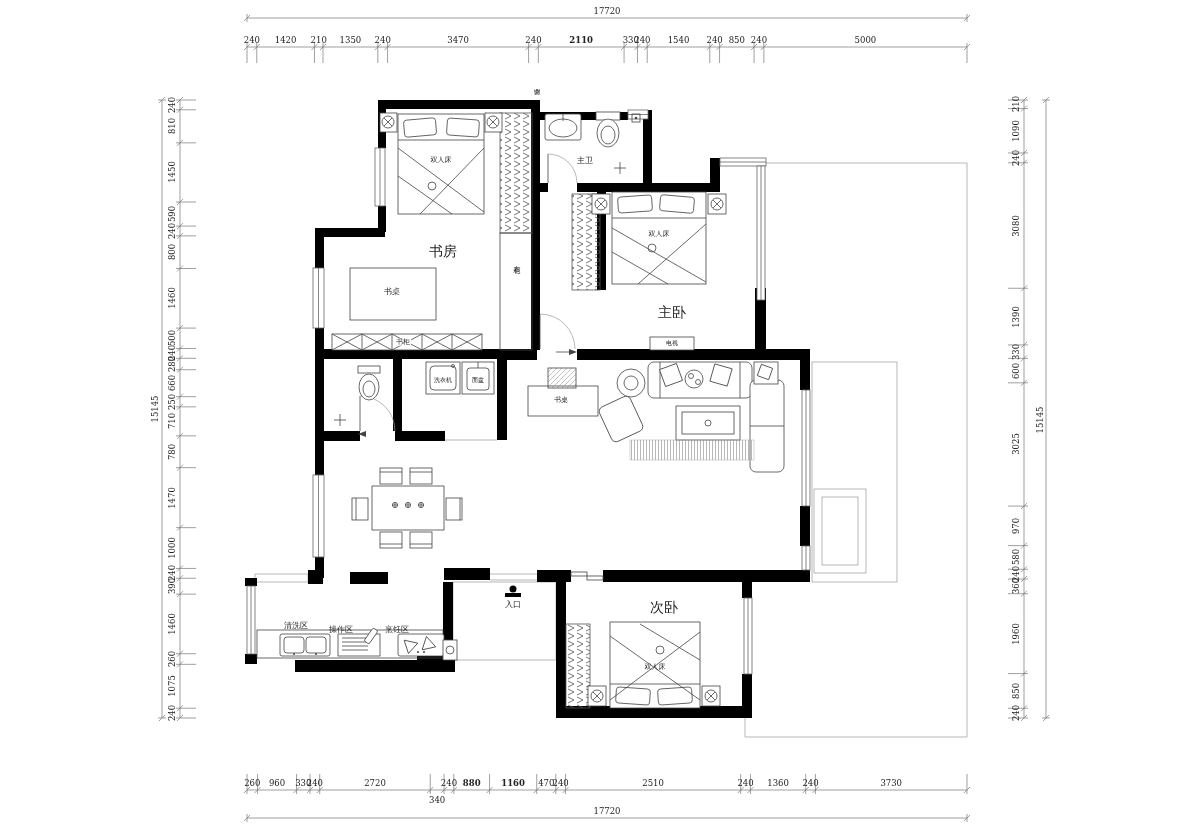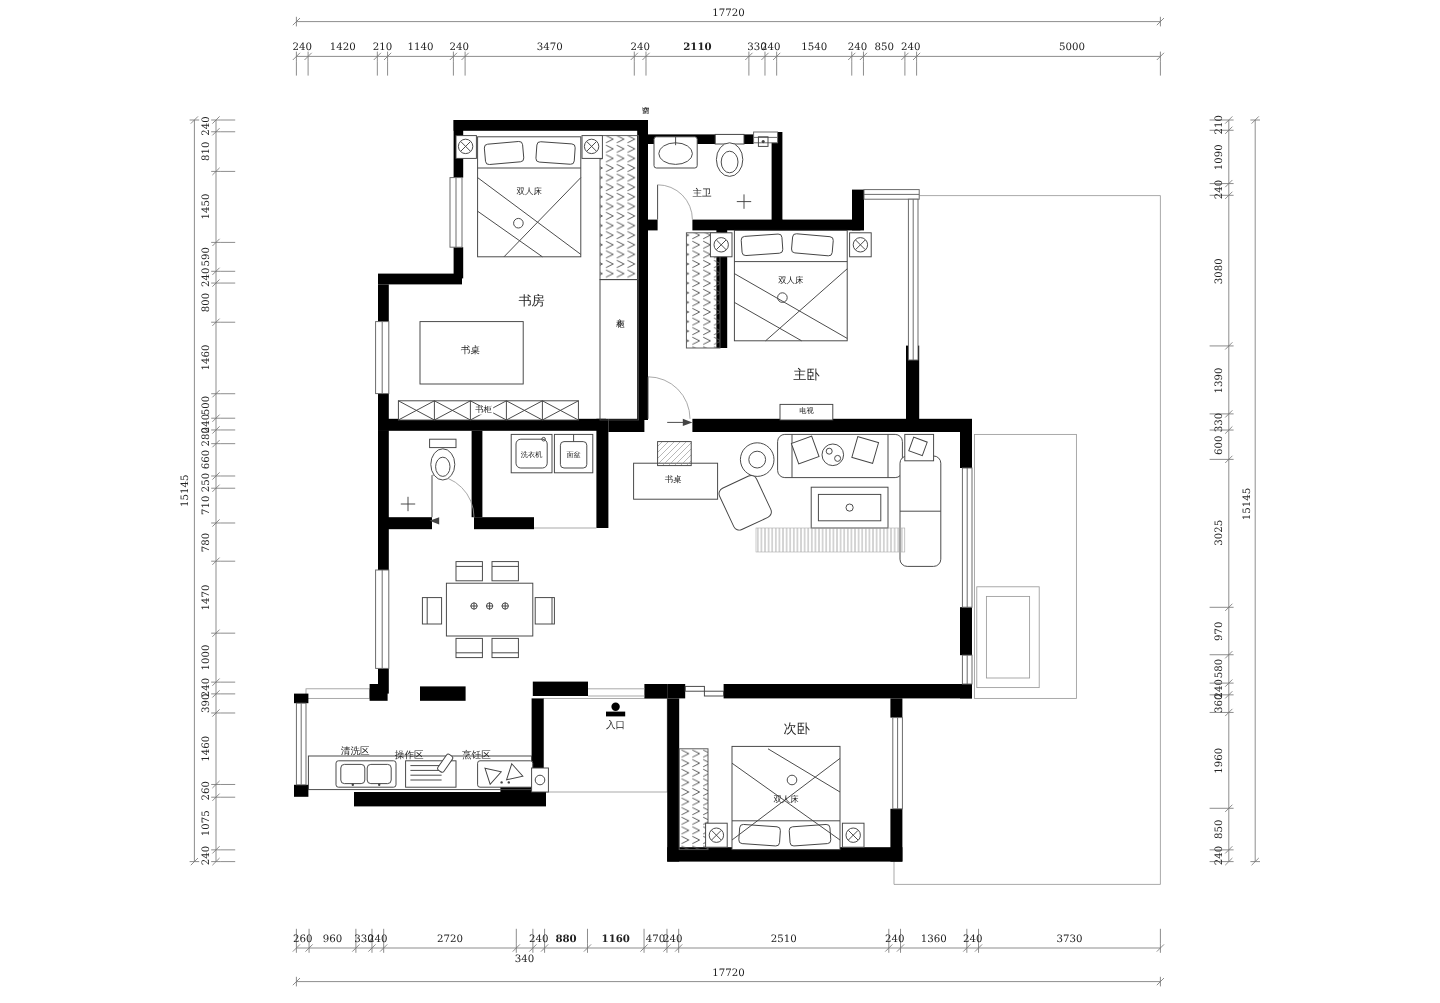--- a/index.html
+++ b/index.html
@@ -1,21 +1,21 @@
 <!DOCTYPE html>
 <html><head>
 <meta charset="utf-8">
 <style>
   html,body{margin:0;padding:0;background:#fff}
   .stage{position:relative;width:1200px;height:836px;background:#fff;overflow:hidden;
          font-family:"DejaVu Sans",sans-serif}
   .stage svg{position:absolute;left:0;top:0}
   #labels{position:absolute;left:0;top:0;width:100%;height:100%;pointer-events:none}
   .lbl{position:absolute;transform:translate(-50%,-50%);color:#222;white-space:nowrap;line-height:1}
-  .s9{font-size:11px}.s8{font-size:8px}.s7{font-size:7px}.s6{font-size:6px}
+  .s9{font-size:14px}.s8{font-size:8px}.s7{font-size:7px}.s6{font-size:6px}
   .vert{writing-mode:vertical-rl;letter-spacing:1px}
   .bg{background:#fff;padding:0 1px}
   .dim{position:absolute;transform:translate(-50%,-50%);font:8.5px "DejaVu Serif",serif;
        color:#222;white-space:nowrap}
   .dimv{transform:translate(-50%,-50%) rotate(-90deg)}
   .w{fill:#000;stroke:none}
   .s{stroke:#444;stroke-width:.8;fill:#fff}
   .sn{stroke:#444;stroke-width:.8;fill:none}
   .sl{stroke:#999;stroke-width:.7;fill:none}
   .winr{fill:#fff;stroke:#666;stroke-width:.8}
@@ -619,32 +619,32 @@
   <div class="lbl s7" style="left:561px;top:400px">书桌</div>
   <div class="lbl s7 bg" style="left:403px;top:342px">书柜</div>
   <div class="lbl s7 vert" style="left:516px;top:261px">衣柜</div>
   <div class="lbl s6 vert" style="left:537px;top:84px">空调</div>
   <div class="lbl s6" style="left:672px;top:343px">电视</div>
   <div class="lbl s6" style="left:443px;top:380px">洗衣机</div>
   <div class="lbl s6" style="left:478px;top:380px">面盆</div>
 <div class="dim" style="left: 251.876px; top: 40px;">240</div>
       <div class="dim" style="left: 285.6px; top: 40px;">1420</div>
       <div class="dim" style="left: 318.716px; top: 40px;">210</div>
-      <div class="dim" style="left: 350.409px; top: 40px;">1140</div>
+      <div class="dim" style="left: 350.409px; top: 40px;">1350</div>
       <div class="dim" style="left: 382.711px; top: 40px;">240</div>
       <div class="dim" style="left: 458.084px; top: 40px;">3470</div>
       <div class="dim" style="left: 533.456px; top: 40px;">240</div>
       <div class="dim" style="left: 581.199px; top: 40px; font-weight: bold;">2110</div>
       <div class="dim" style="left: 630.77px; top: 40px;">330</div>
       <div class="dim" style="left: 642.35px; top: 40px;">240</div>
       <div class="dim" style="left: 678.512px; top: 40px;">1540</div>
       <div class="dim" style="left: 714.675px; top: 40px;">240</div>
       <div class="dim" style="left: 736.819px; top: 40px;">850</div>
       <div class="dim" style="left: 758.964px; top: 40px;">240</div>
-      <div class="dim" style="left: 865.42px; top: 40px; margin-left: 28px;">5000</div>
+      <div class="dim" style="left: 865.42px; top: 40px;">5000</div>
       <div class="dim" style="left: 607px; top: 11px;">17720</div>
       <div class="dim" style="left: 252.282px; top: 783px;">260</div>
       <div class="dim" style="left: 277.068px; top: 783px;">960</div>
       <div class="dim" style="left: 303.275px; top: 783px;">330</div>
       <div class="dim" style="left: 314.856px; top: 783px;">240</div>
       <div class="dim" style="left: 374.991px; top: 783px;">2720</div>
       <div class="dim" style="left: 437.158px; top: 764px; margin-top: 36px;">340</div>
       <div class="dim" style="left: 448.941px; top: 783px;">240</div>
       <div class="dim" style="left: 471.695px; top: 783px; font-weight: bold;">880</div>
       <div class="dim" style="left: 513.14px; top: 783px; font-weight: bold;">1160</div>

